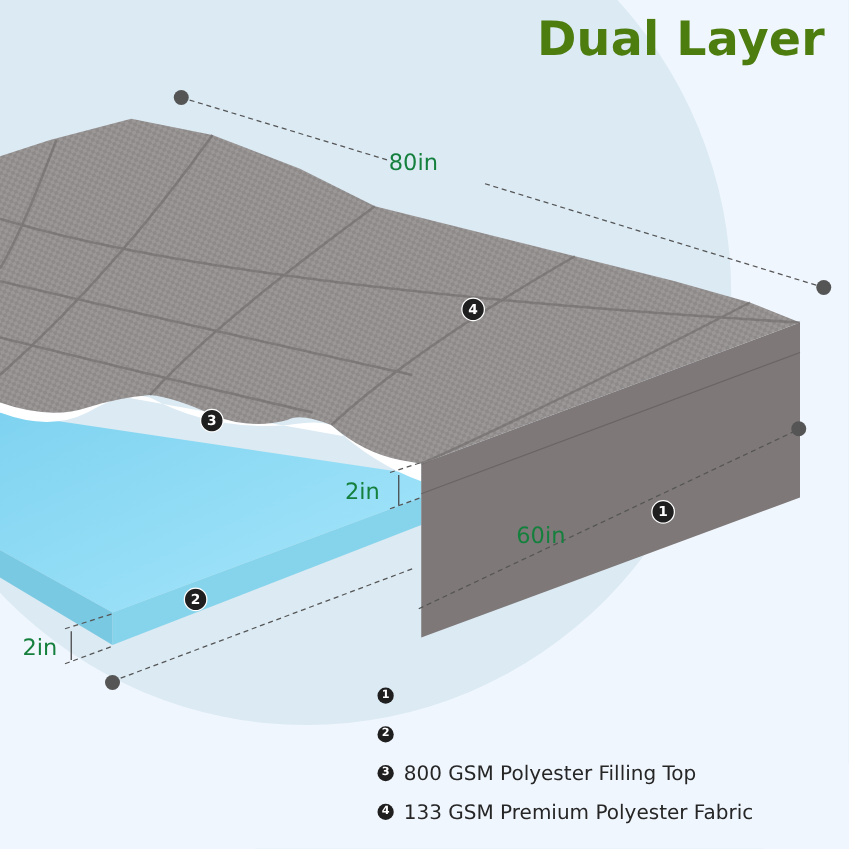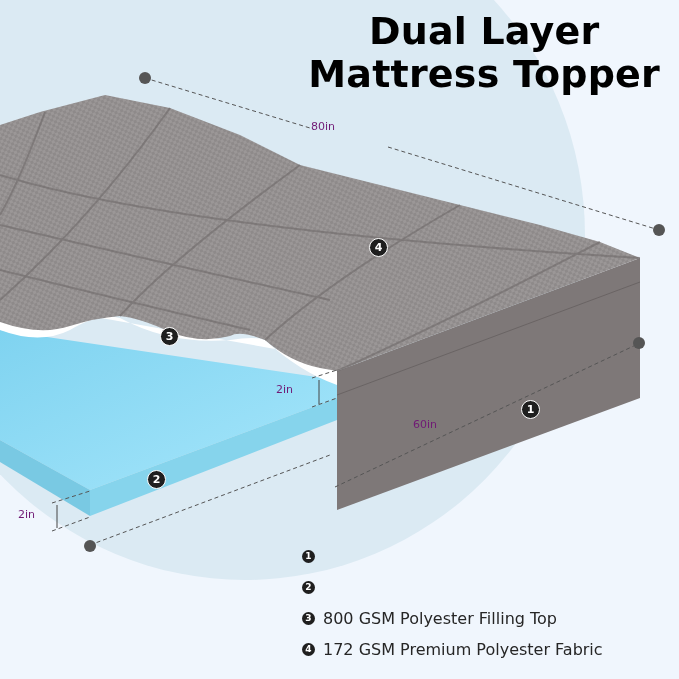--- a/index.html
+++ b/index.html
@@ -8,27 +8,27 @@
       background: #f0f6fd;
       font-family: "DejaVu Sans", sans-serif;
     }
     .bg-circle {
       position: absolute; left: -95px; top: -110px;
       width: 680px; height: 690px; border-radius: 50%;
       background: #dbeaf3;
     }
     .title {
       position: absolute; right: 19px; top: 10px;
-      text-align: center; font-weight: bold; color: #000000;
+      text-align: left; font-weight: bold; color: #4d7c0f;
       font-size: 38px; line-height: 43px; letter-spacing: 0.2px;
     }
     .title div { white-space: nowrap; }
     svg.art { position: absolute; left: 0; top: 0; }
     .dim-label {
-      position: absolute; font-size: 11px; color: #701a75; white-space: nowrap;
+      position: absolute; font-size: 18px; color: #15803d; white-space: nowrap;
     }
     .badge {
       position: absolute; width: 17px; height: 17px; border-radius: 50%;
       background: #1f1f1f; border: 1.5px solid #fff; color: #fff;
       font-size: 11px; font-weight: bold; line-height: 17px; text-align: center;
     }
     .features {
       position: absolute; left: 302px; top: 541px;
     }
     .feature {
@@ -41,21 +41,20 @@
       text-align: center; margin-right: 8px; flex: none;
     }
   </style>
 </head>
 <body>
 
 <div class="bg-circle"></div>
 
 <div class="title">
   <div>Dual Layer</div>
-  <div>Mattress Topper</div>
 </div>
 
 <svg class="art" width="679" height="679" viewBox="0 0 679 679">
   <defs>
     <pattern id="check" width="6" height="6" patternUnits="userSpaceOnUse" patternTransform="rotate(-20)">
       <rect width="6" height="6" fill="#8e8a8a"></rect>
       <rect width="3" height="3" fill="#9b9797"></rect>
       <rect x="3" y="3" width="3" height="3" fill="#9b9797"></rect>
     </pattern>
     <linearGradient id="foamTop" x1="0" y1="0" x2="1" y2="1">
@@ -131,15 +130,15 @@
   </div>
   <div class="feature">
     <span class="num">2</span>
   </div>
   <div class="feature">
     <span class="num">3</span>
     <span>800 GSM Polyester Filling Top</span>
   </div>
   <div class="feature">
     <span class="num">4</span>
-    <span>172 GSM Premium Polyester Fabric</span>
+    <span>133 GSM Premium Polyester Fabric</span>
   </div>
 </div>
 
 </body></html>

